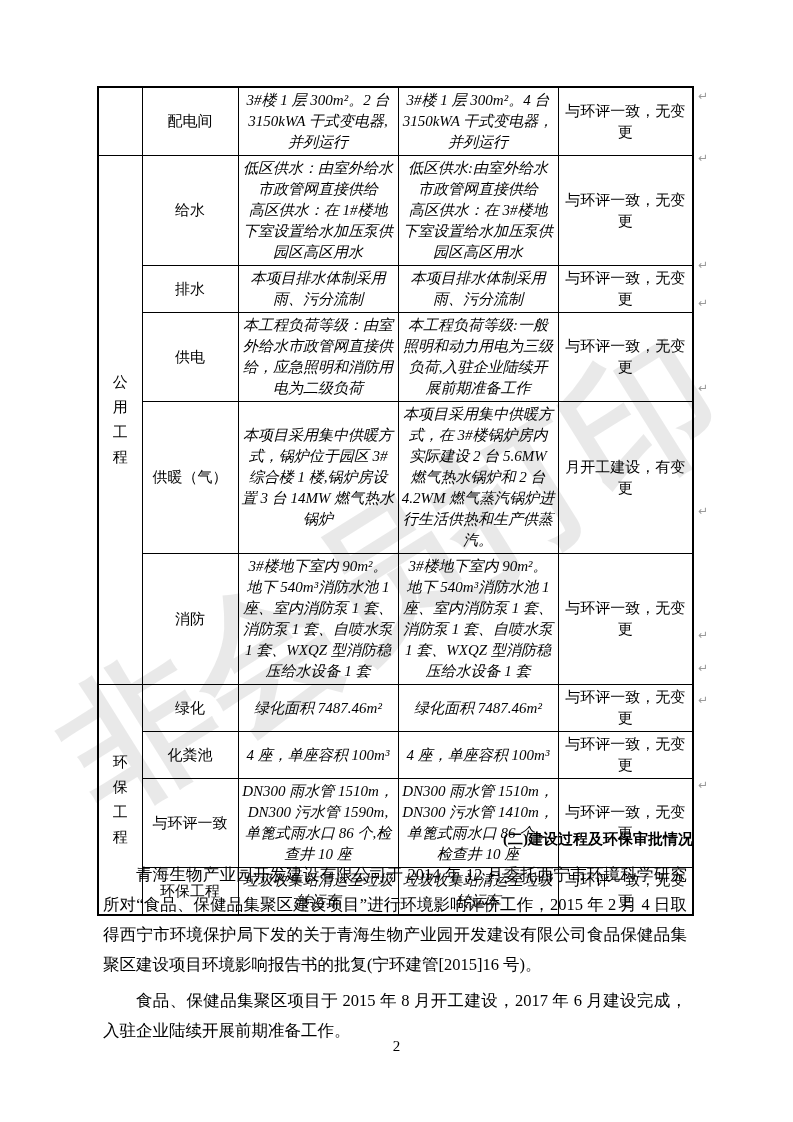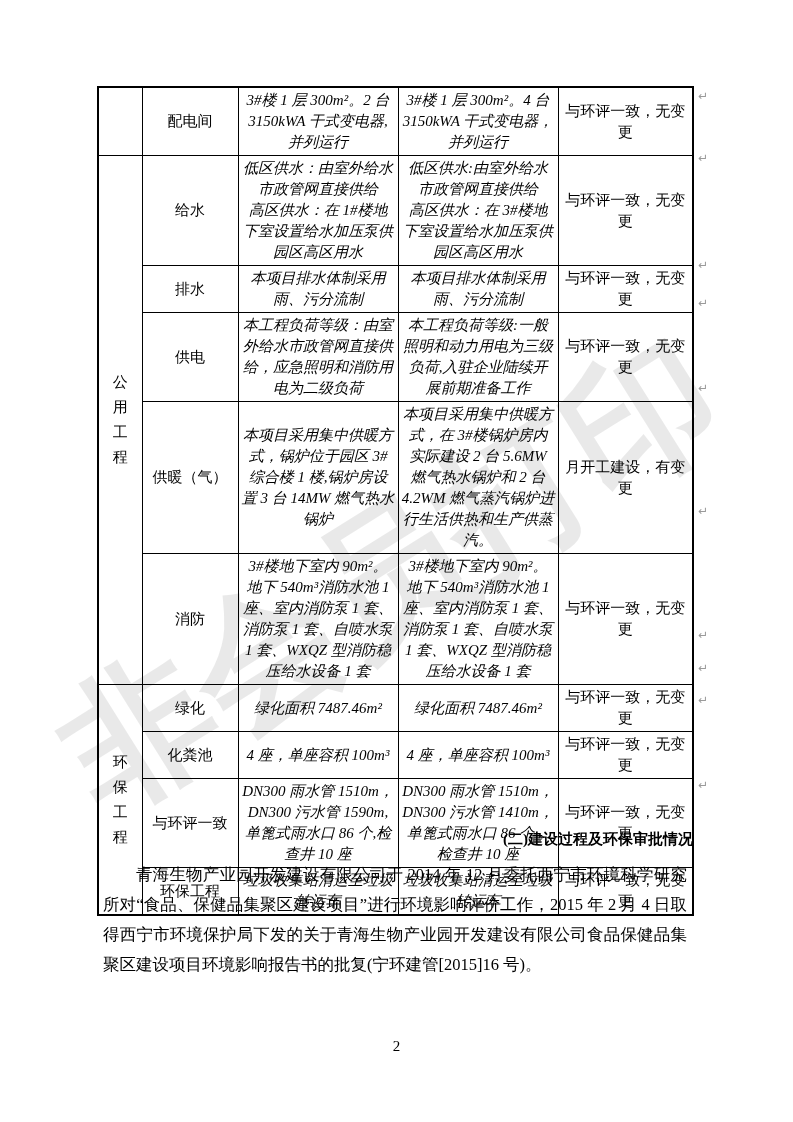--- a/index.html
+++ b/index.html
@@ -186,17 +186,18 @@
     <span class="row-mark" style="top:419px">↵</span>
     <span class="row-mark" style="top:543px">↵</span>
     <span class="row-mark" style="top:576px">↵</span>
     <span class="row-mark" style="top:608px">↵</span>
     <span class="row-mark" style="top:693px">↵</span>
   </div>
 
   <div class="body-text">
     <h3 class="sec-heading">(二)建设过程及环保审批情况</h3>
     <p>青海生物产业园开发建设有限公司于 2014 年 12 月委托西宁市环境科学研究所对“食品、保健品集聚区建设项目”进行环境影响评价工作，2015 年 2 月 4 日取得西宁市环境保护局下发的关于青海生物产业园开发建设有限公司食品保健品集聚区建设项目环境影响报告书的批复(宁环建管[2015]16 号)。</p>
+    <p>食品、保健品集聚区项目于 2015 年 8 月开工建设，2017 年 6 月建设完成，入驻企业陆续开展前期准备工作。</p>
   </div>
 
   <div class="page-number">2</div>
 
 </div>
 
 </body></html>

